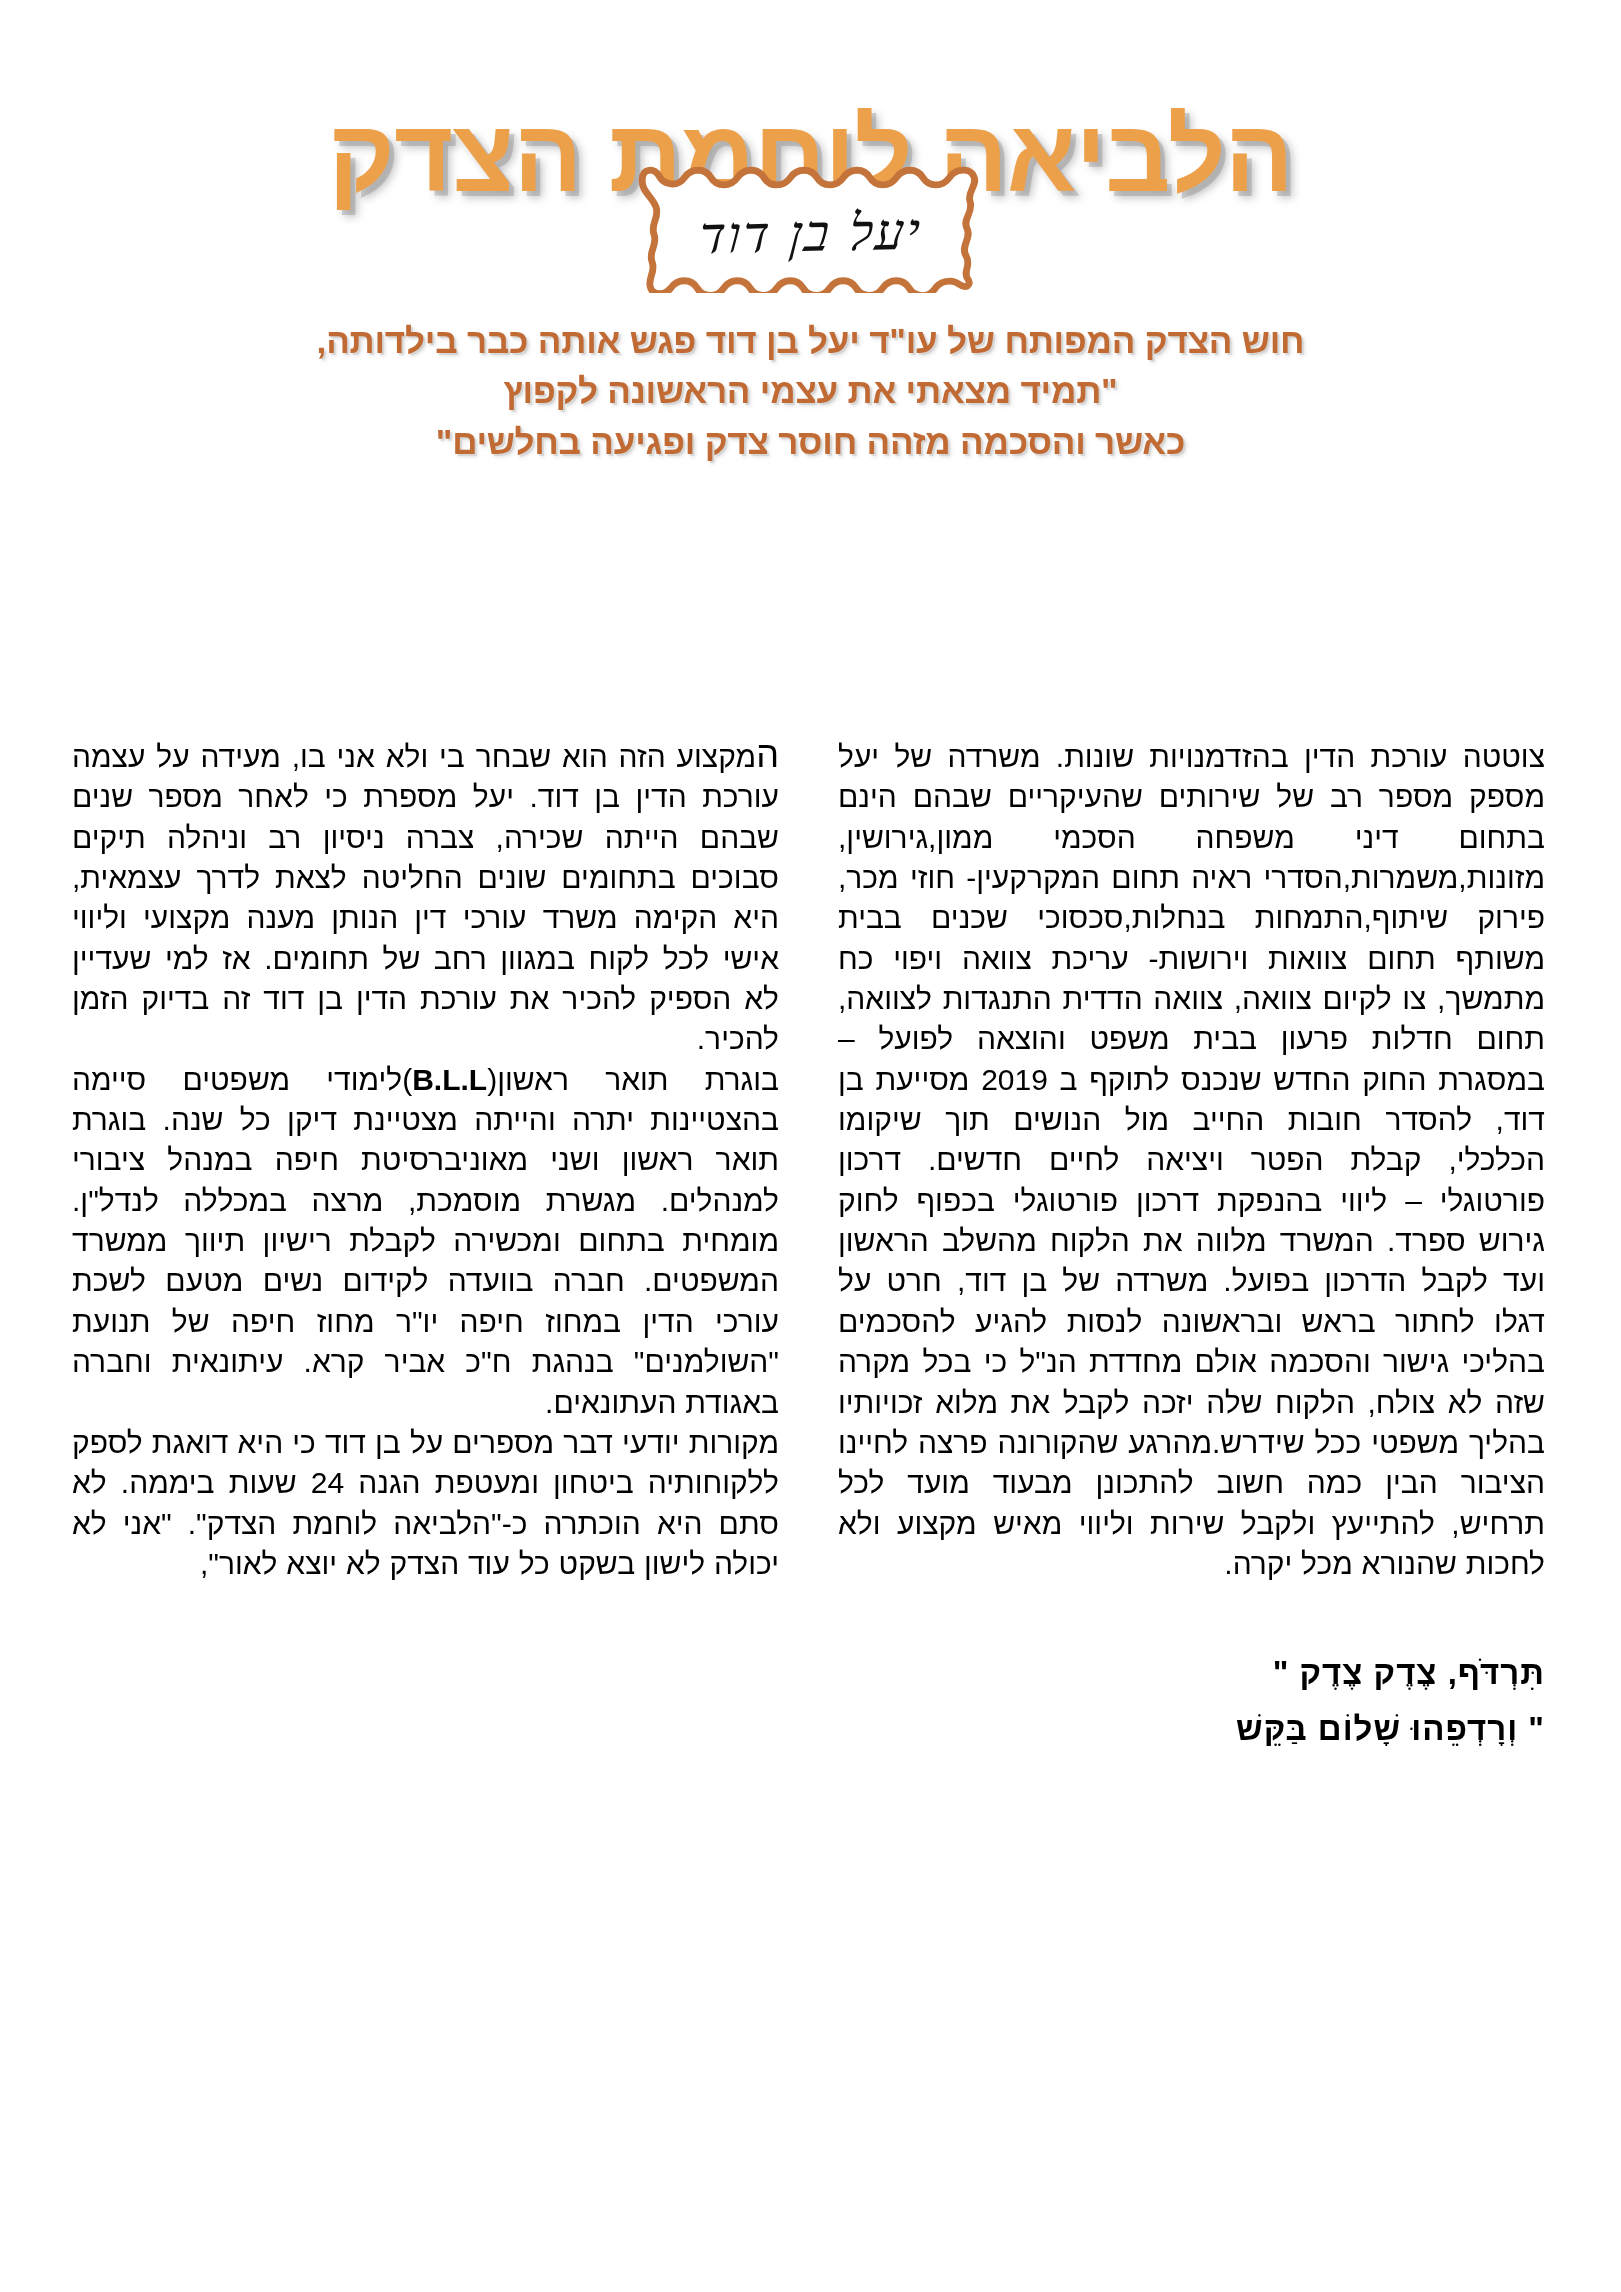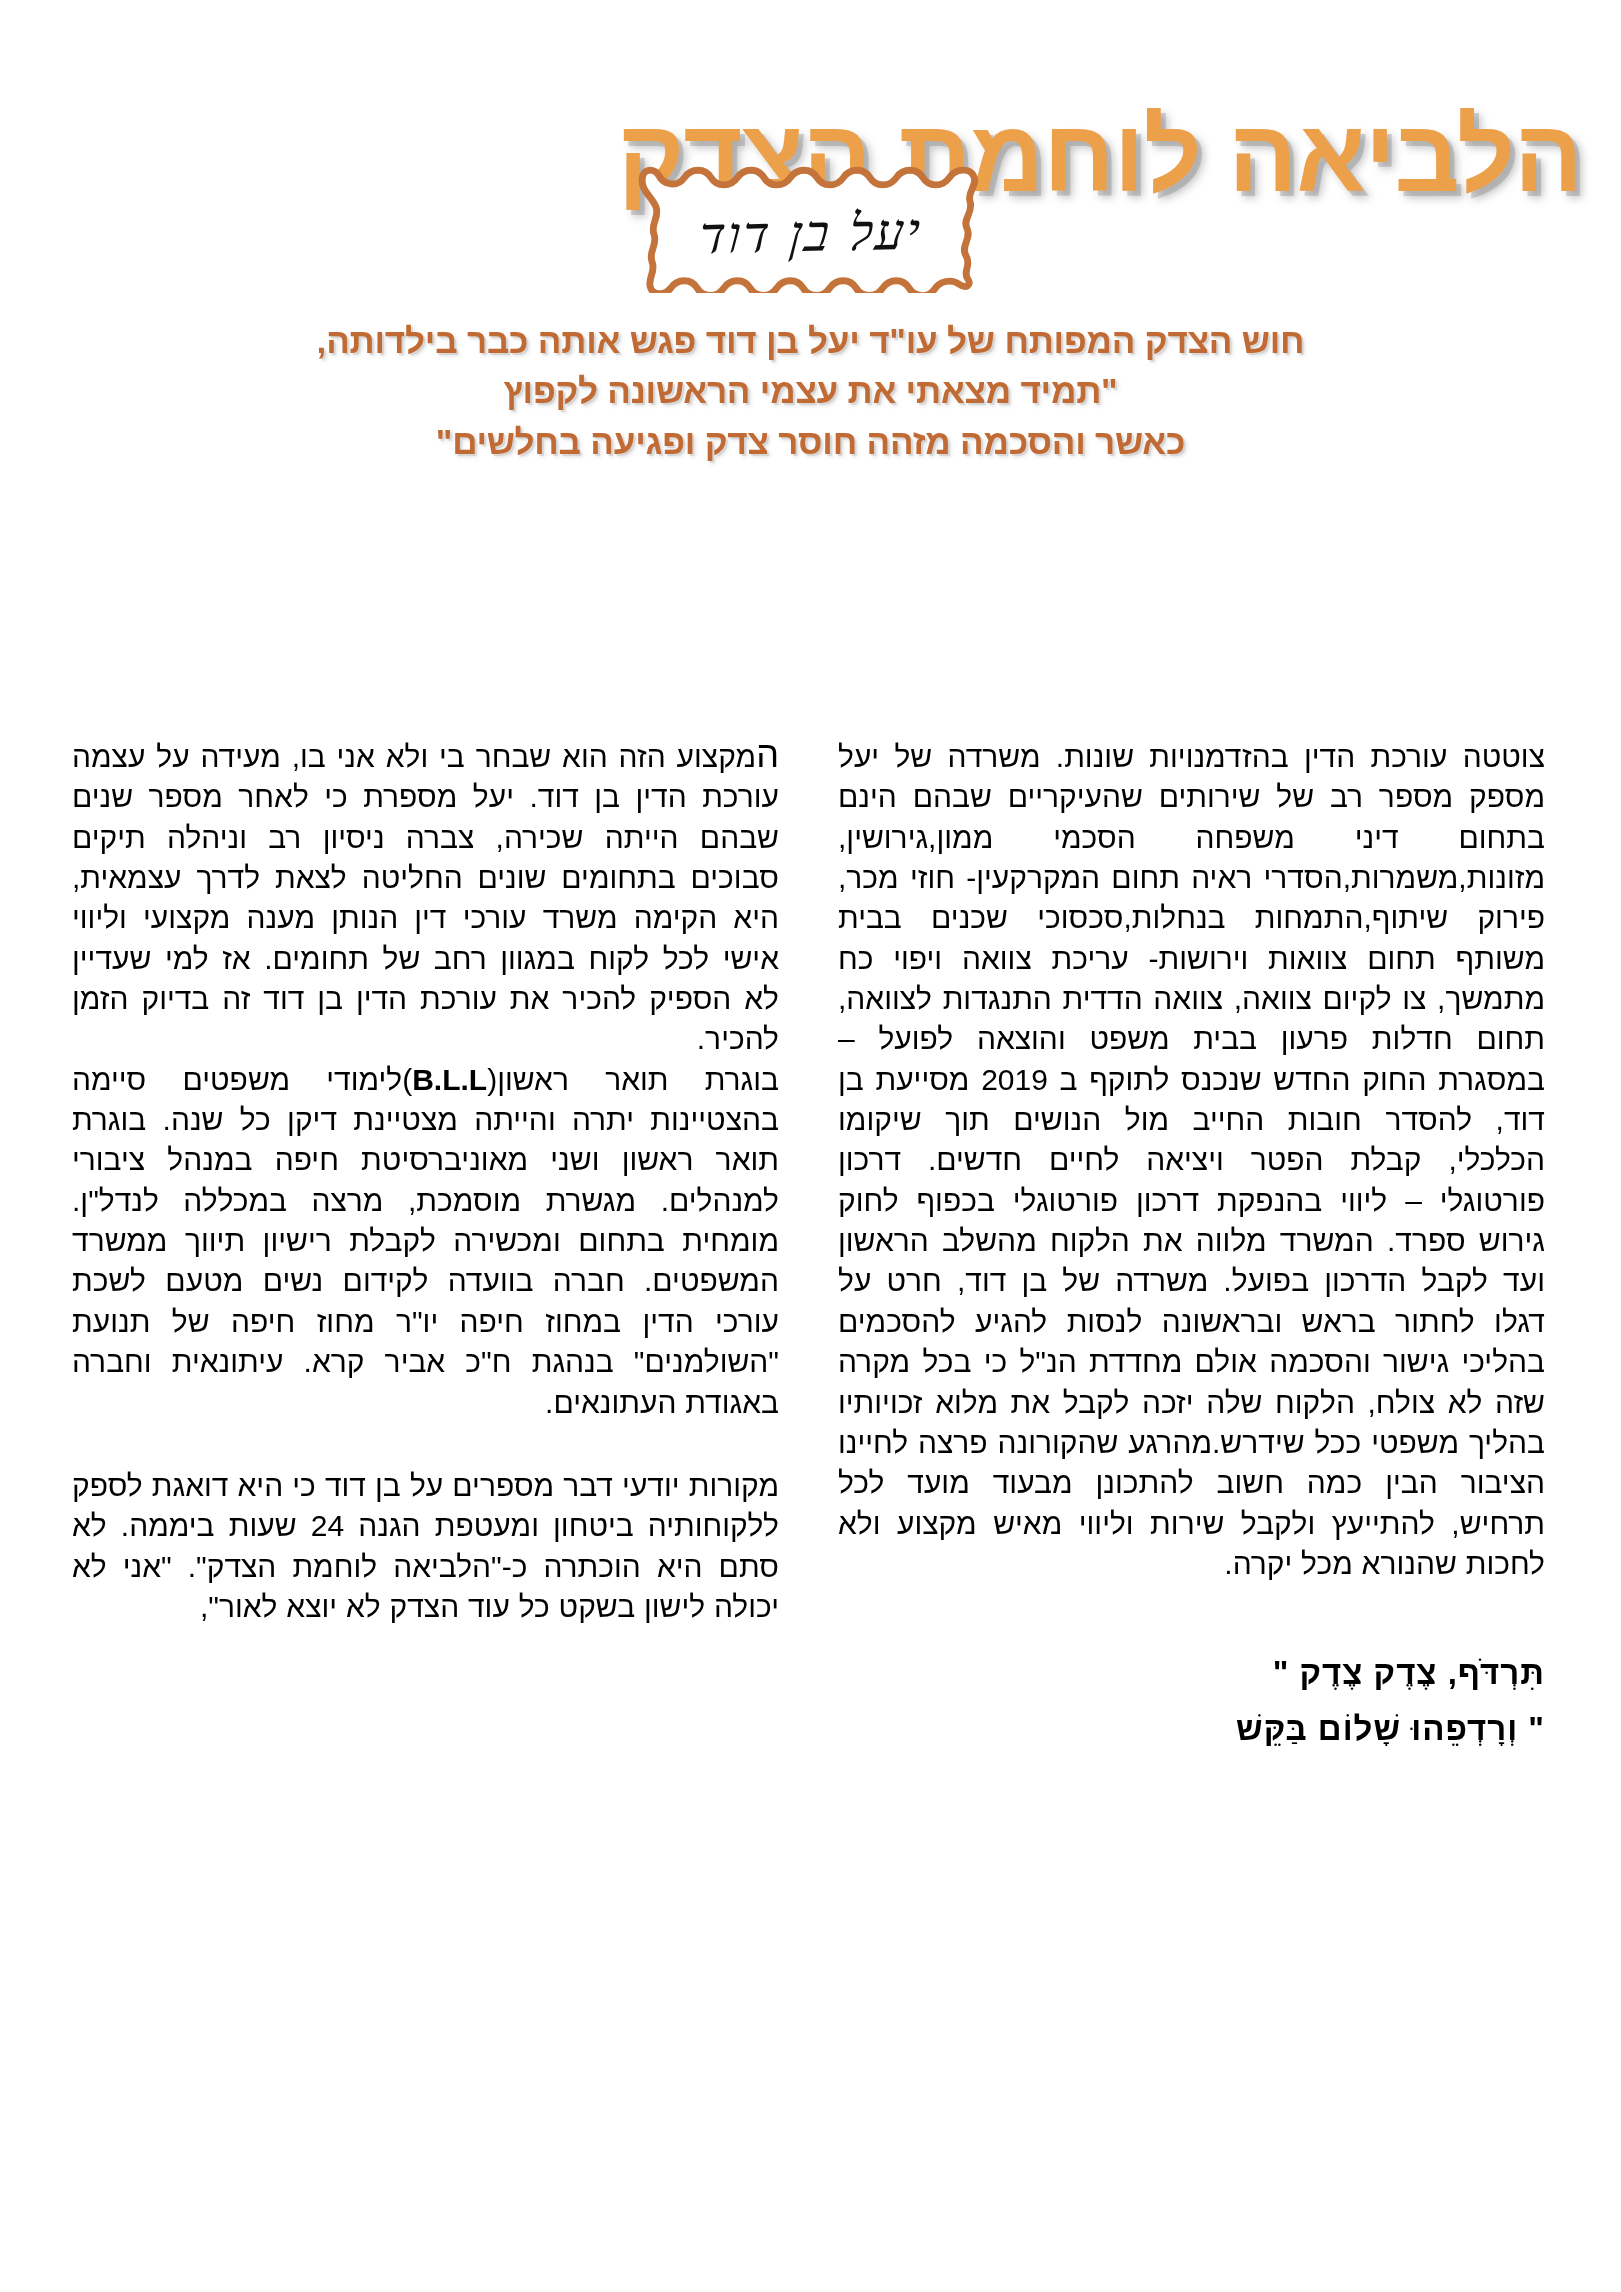--- a/index.html
+++ b/index.html
@@ -23,21 +23,21 @@
     inset: 0;
     background: #ffffff;
   }
 
   
   .title-block {
     position: absolute;
     top: 33px;
     left: 0;
     right: 0;
-    text-align: right;
+    text-align: center;
   }
   .main-title {
     display: inline-block;
     font-family: "Liberation Sans", "DejaVu Sans", sans-serif;
     font-weight: 700;
     font-size: 102px;
     line-height: 1.08;
     letter-spacing: -1px;
     color: #eda04a;
     text-shadow:
@@ -123,21 +123,20 @@
     color: #000000;
     text-align: justify;
     text-justify: inter-word;
     direction: rtl;
     word-spacing: 0.5px;
   }
   .body-text p {
     margin: 0 0 0 0;
   }
   .body-text p + p {
-    margin-top: 43px;
   }
   .dropcap-lead {
     font-size: 36px;
     font-weight: 400;
     line-height: 1;
   }
   .bll {
     font-family: "Liberation Sans", "DejaVu Sans", sans-serif;
     font-weight: 700;
     direction: ltr;

